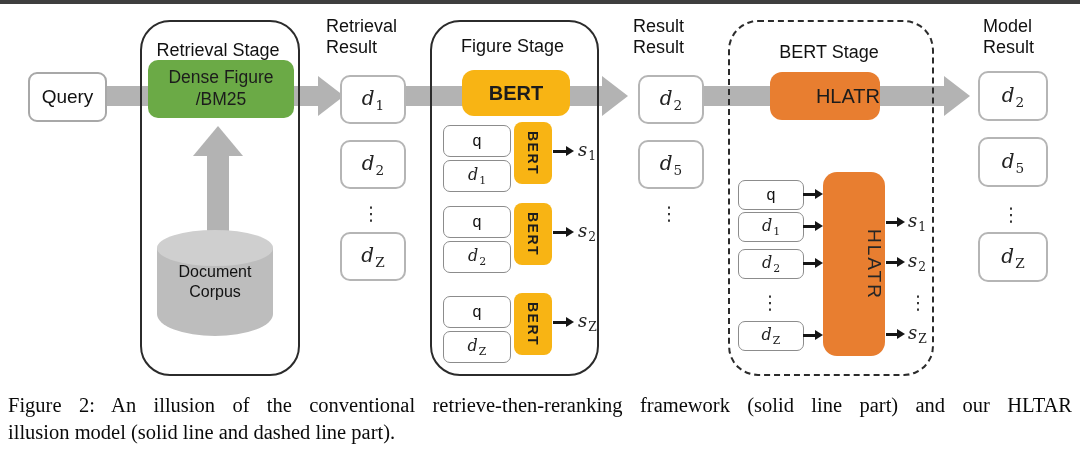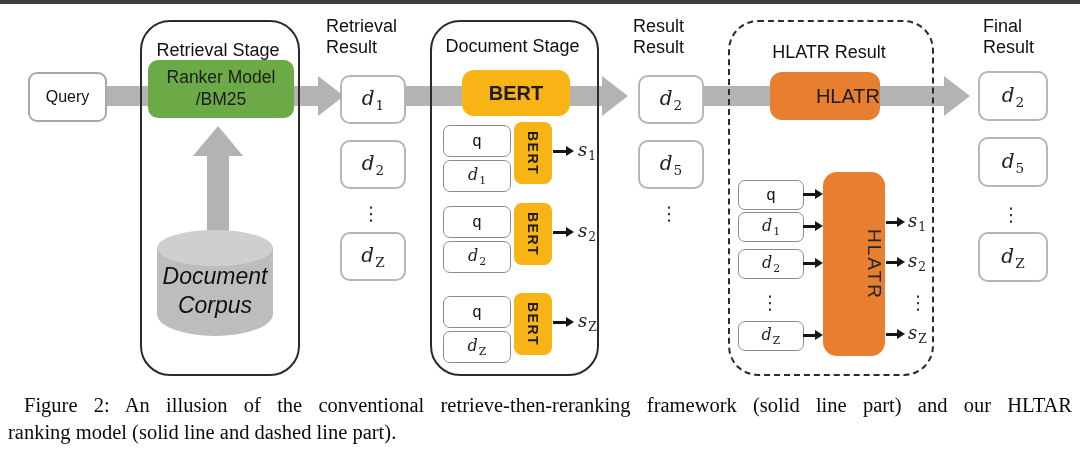--- a/index.html
+++ b/index.html
@@ -21,21 +21,21 @@
 
   
   .stage { border:2.5px solid var(--c-container,#2B2B2B); border-radius:30px; background:transparent; z-index:2; }
   .stage.dashed { border-style:dashed; }
   .stage-title { z-index:3; text-align:center; font-size:18px; color:#111; }
 
   
   .box { background:#fff; border:2px solid var(--c-boxborder,#B5B5B5); border-radius:10px;
          display:flex; align-items:center; justify-content:center; z-index:3; font-size:20px; }
   .qbox { background:#fff; border:2px solid #A8A8A8; border-radius:9px; display:flex; align-items:center;
-          justify-content:center; font-size:16px; z-index:3; }
+          justify-content:center; font-size:19px; z-index:3; }
 
   
   .sbox { background:#fff; border:1.6px solid var(--c-smallborder,#8C8C8C); border-radius:7px;
           display:flex; align-items:center; justify-content:center; font-size:16px; z-index:3; }
 
   
   .model { display:flex; align-items:center; justify-content:center; z-index:3; color:#1c1c1c; }
   .green  { background:var(--c-green,#6BAA46); border-radius:10px; font-size:17.5px; line-height:1.25; text-align:center; }
   .yellow { background:var(--c-yellow,#F8B414); border-radius:12px; font-size:20px;font-weight:bold; }
   .orange { background:var(--c-orange,#E87E30); border-radius:12px; font-size:20px;justify-content:flex-end; }
@@ -52,28 +52,28 @@
   .aline { background:#151515; height:2.5px; z-index:3; }
   .mini-r { width:0; height:0; border-top:5px solid transparent; border-bottom:5px solid transparent;
             border-left:8px solid #151515; z-index:3; }
 
   .dots { font-family:"DejaVu Serif", serif; font-size:19px; color:#333; display:flex;
           align-items:center; justify-content:center; z-index:3; }
 
   
   .cyl-body { background:var(--c-cylinder,#BDBDBD); border-radius:0 0 50% 50% / 0 0 22px 22px; z-index:3; }
   .cyl-top  { background:var(--c-cylindertop,#CFCFCF); border-radius:50%; z-index:3; }
-  .cyl-text { z-index:4; text-align:center; font-size:23px; line-height:1.25; color:#111;font-style:italic; }
+  .cyl-text { z-index:4; text-align:center; font-size:16px; line-height:1.25; color:#111; }
 
   .col-title { font-size:18px; line-height:1.18; color:#111; z-index:3; }
 
   
   .caption { left:8px; top:392px; width:1064px; font-family:"Liberation Serif", serif;
              font-size:20.5px; line-height:27px; color:#0a0a0a; z-index:3; }
-  .cap1 { text-align:justify; text-align-last:justify;margin-left:16px; }
+  .cap1 { text-align:justify; text-align-last:justify; }
 </style>
 </head>
 <body>
 
 <div id="canvas">
 
   <div class="abs topbar"></div>
 
   <div class="abs bar" style="left:103px; top:86px; width:47px; height:20px;"></div>
   <div class="abs bar" style="left:294px; top:86px; width:26px; height:20px;"></div>
@@ -84,21 +84,21 @@
   <div class="abs tri-r" style="left:944px; top:76px;"></div>
 
   <div class="abs qbox" style="left:28px; top:72px; width:75px; height:46px;">
     <span>Query</span>
   </div>
 
   <div class="abs stage" style="left:140px; top:20px; width:156px; height:352px;"></div>
   <div class="abs stage-title" style="left:140px; top:40px; width:156px;">Retrieval Stage</div>
 
   <div class="abs model green" style="left:148px; top:60px; width:146px; height:58px; flex-direction:column;">
-    <span>Ranker Model</span>
+    <span>Dense Figure</span>
     <span>/BM25</span>
   </div>
 
   <div class="abs tri-up" style="left:193px; top:126px;"></div>
   <div class="abs bar" style="left:207px; top:156px; width:22px; height:78px;"></div>
 
   <div class="abs cyl-body" style="left:157px; top:248px; width:116px; height:88px;"></div>
   <div class="abs cyl-top" style="left:157px; top:230px; width:116px; height:36px;"></div>
   <div class="abs cyl-text" style="left:157px; top:262px; width:116px;">
     <div>Document</div>
@@ -114,21 +114,21 @@
   </div>
   <div class="abs box" style="left:340px; top:140px; width:62px; height:45px;">
     <span class="math"><i>d</i><sub>2</sub></span>
   </div>
   <div class="abs dots" style="left:340px; top:196px; width:62px; height:34px;">⋮</div>
   <div class="abs box" style="left:340px; top:232px; width:62px; height:45px;">
     <span class="math"><i>d</i><sub>Z</sub></span>
   </div>
 
   <div class="abs stage" style="left:430px; top:20px; width:165px; height:352px;"></div>
-  <div class="abs stage-title" style="left:430px; top:36px; width:165px;">Document Stage</div>
+  <div class="abs stage-title" style="left:430px; top:36px; width:165px;">Figure Stage</div>
 
   <div class="abs model yellow" style="left:462px; top:70px; width:108px; height:46px;">
     <span>BERT</span>
   </div>
 
   <div class="abs sbox" style="left:443px; top:125px; width:66px; height:30px;">
     <span>q</span>
   </div>
   <div class="abs sbox" style="left:443px; top:160px; width:66px; height:30px;">
     <span class="math"><i>d</i><sub>1</sub></span>
@@ -178,21 +178,21 @@
   </div>
   <div class="abs box" style="left:638px; top:75px; width:62px; height:45px;">
     <span class="math"><i>d</i><sub>2</sub></span>
   </div>
   <div class="abs box" style="left:638px; top:140px; width:62px; height:45px;">
     <span class="math"><i>d</i><sub>5</sub></span>
   </div>
   <div class="abs dots" style="left:638px; top:196px; width:62px; height:34px;">⋮</div>
 
   <div class="abs stage dashed" style="left:728px; top:20px; width:202px; height:352px;"></div>
-  <div class="abs stage-title" style="left:728px; top:42px; width:202px;">HLATR Result</div>
+  <div class="abs stage-title" style="left:728px; top:42px; width:202px;">BERT Stage</div>
 
   <div class="abs model orange" style="left:770px; top:72px; width:110px; height:48px;">
     <span>HLATR</span>
   </div>
 
   <div class="abs sbox" style="left:738px; top:180px; width:64px; height:28px;">
     <span>q</span>
   </div>
   <div class="abs sbox" style="left:738px; top:212px; width:64px; height:28px;">
     <span class="math"><i>d</i><sub>1</sub></span>
@@ -229,32 +229,32 @@
     <span class="math"><i>s</i><sub>2</sub></span>
   </div>
   <div class="abs dots" style="left:903px; top:286px; width:30px; height:32px;">⋮</div>
   <div class="abs aline" style="left:886px; top:333px; width:12px;"></div>
   <div class="abs mini-r" style="left:897px; top:329px;"></div>
   <div class="abs slabel" style="left:908px; top:322px; height:24px;">
     <span class="math"><i>s</i><sub>Z</sub></span>
   </div>
 
   <div class="abs col-title" style="left:983px; top:16px; width:90px;">
-    <div>Final</div>
+    <div>Model</div>
     <div>Result</div>
   </div>
   <div class="abs box" style="left:978px; top:71px; width:66px; height:46px;">
     <span class="math"><i>d</i><sub>2</sub></span>
   </div>
   <div class="abs box" style="left:978px; top:137px; width:66px; height:46px;">
     <span class="math"><i>d</i><sub>5</sub></span>
   </div>
   <div class="abs dots" style="left:978px; top:197px; width:66px; height:34px;">⋮</div>
   <div class="abs box" style="left:978px; top:232px; width:66px; height:46px;">
     <span class="math"><i>d</i><sub>Z</sub></span>
   </div>
 
   <div class="abs caption">
     <div class="cap1">Figure 2:  An illusion of the conventional retrieve-then-reranking framework (solid line part) and our HLTAR</div>
-    <div>ranking model (solid line and dashed line part).</div>
+    <div>illusion model (solid line and dashed line part).</div>
   </div>
 
 </div>
 
 </body></html>

